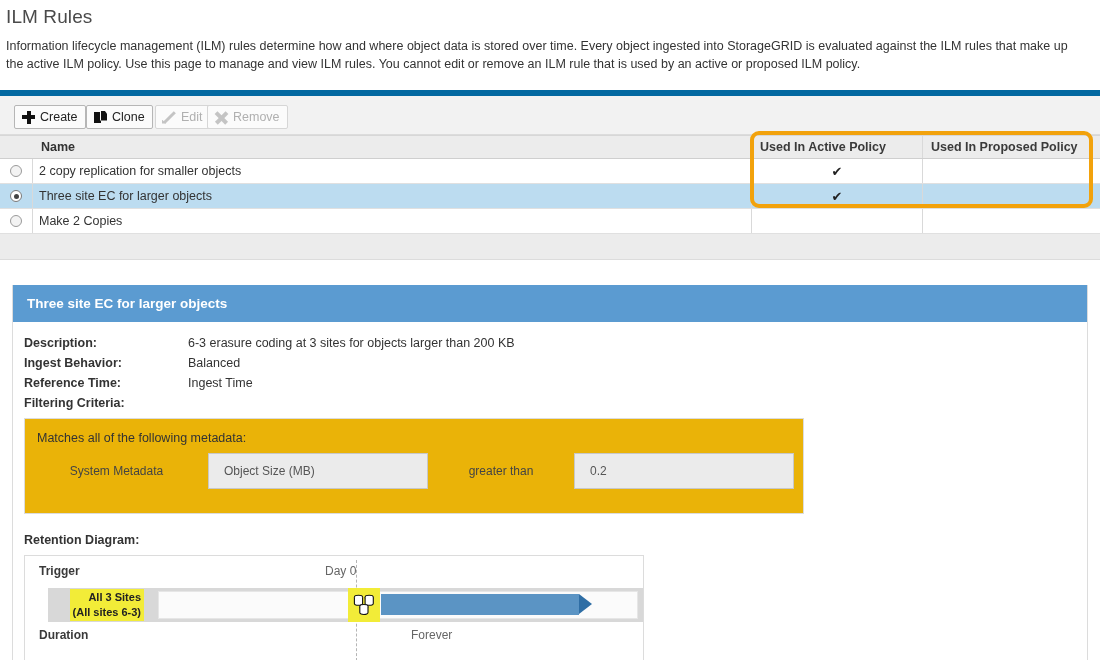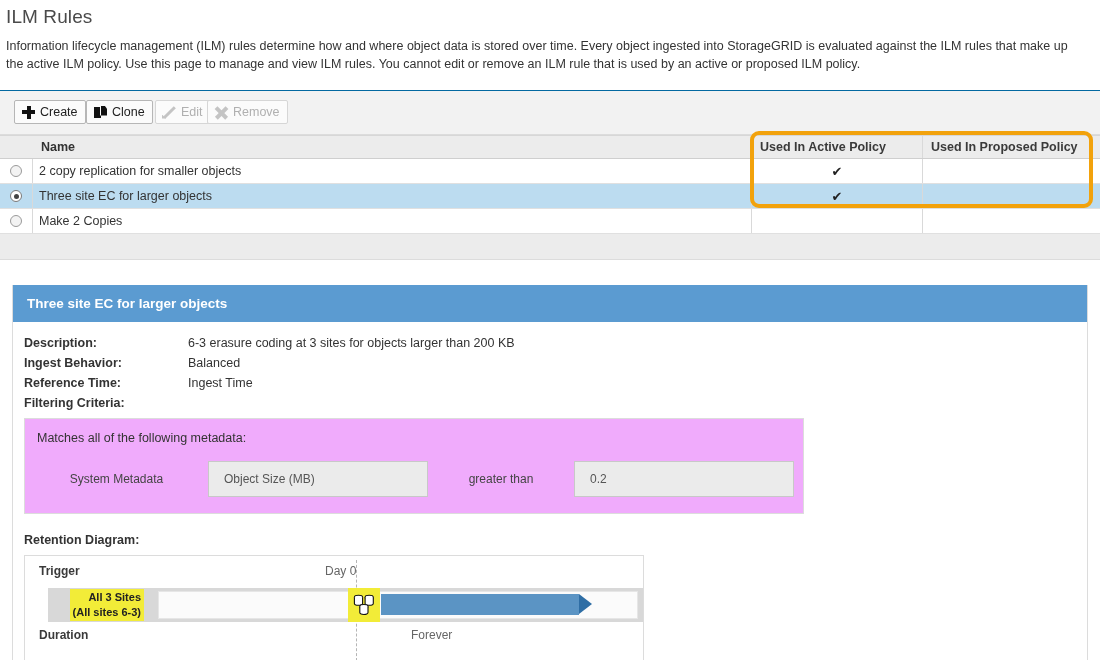--- a/index.html
+++ b/index.html
@@ -36,21 +36,21 @@
   }
 
   
   .toolbar {
     position: absolute;
     left: 0;
     top: 90px;
     width: 1100px;
     height: 45px;
     background: #f2f2f2;
-    border-top: 1px solid #0369a1;
+    border-top: 6px solid #0369a1;
     border-bottom: 1px solid #dcdcdc;
     box-sizing: border-box;
   }
   .btn {
     position: absolute;
     top: 9px;
     height: 24px;
     box-sizing: border-box;
     background: #fbfbfb;
     border: 1px solid #b6b6b6;
@@ -278,35 +278,35 @@
   }
   .d-value {
     font-size: 12.5px;
     color: #333;
   }
 
   
   .filter-box {
     margin: 8px 11px 0 11px;
     border: 1px solid #dcdcdc;
-    background: #f0abfc;
+    background: #eab308;
     height: 96px;
     box-sizing: border-box;
     width: 780px;
     position: relative;
   }
   .filter-title {
     position: absolute;
     left: 12px; top: 12px;
     font-size: 12.5px;
     color: #333;
   }
   .filter-row {
     position: absolute;
-    left: 0; top: 42px;
+    left: 0; top: 34px;
     width: 100%;
     display: flex;
     align-items: center;
   }
   .filter-label {
     flex: 0 0 183px;
     width: 183px;
     text-align: center;
     font-size: 12px;
     color: #444;

